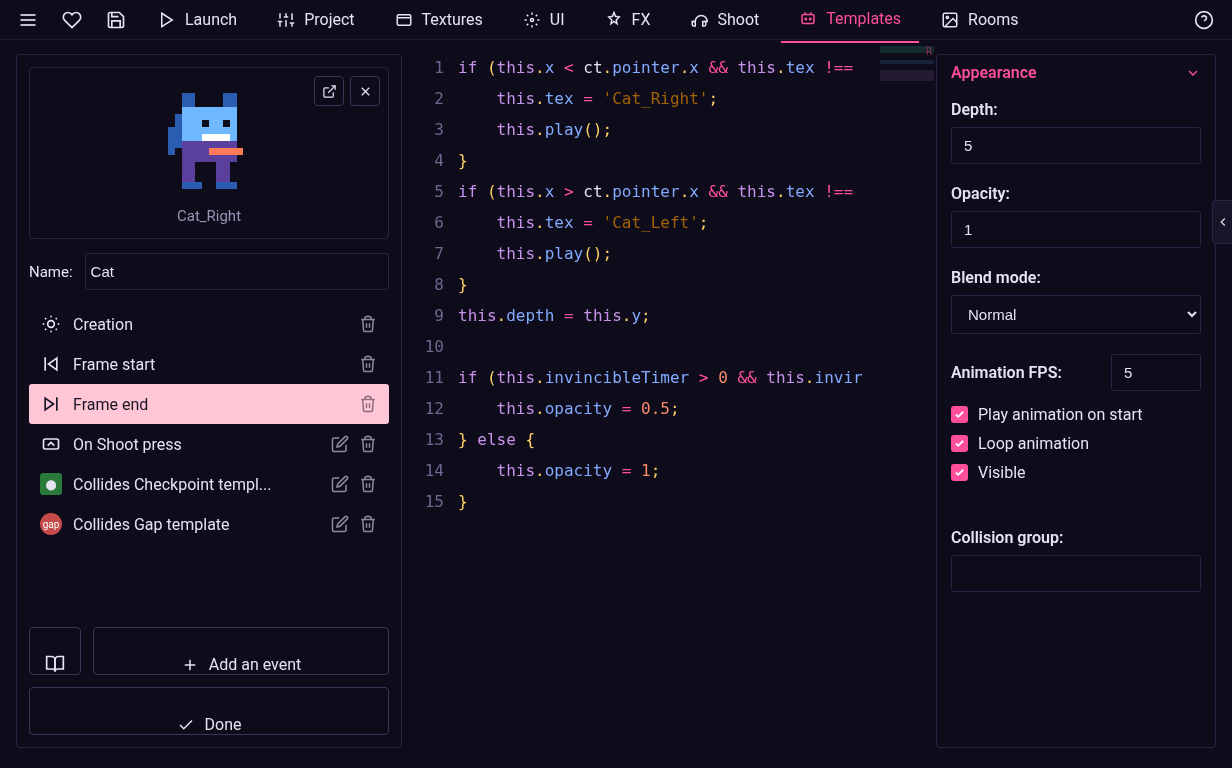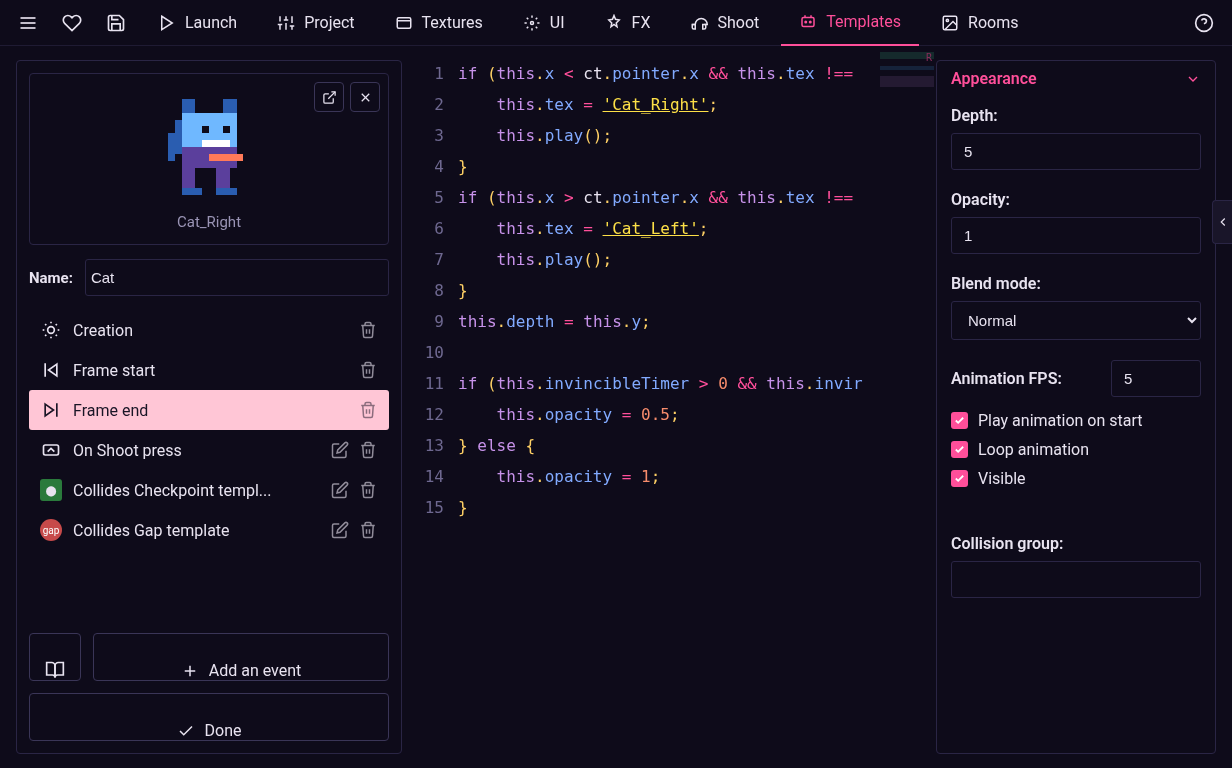--- a/index.html
+++ b/index.html
@@ -6,21 +6,21 @@
 body {
   background: #0e0b1a;
   color: #e8e3f0;
   font-family: -apple-system, BlinkMacSystemFont, "Segoe UI", Roboto, sans-serif;
   font-size: 15px;
   width: 1232px;
   height: 768px;
   overflow: hidden;
 }
 .topbar {
-  height: 46px;
+  height: 40px;
   display: flex;
   align-items: center;
   padding: 16px 8px;
   gap: 4px;
   border-bottom: 1px solid #1f1b33;
 }
 .topbar .iconbtn {
   width: 40px;
   height: 40px;
   display: flex;
@@ -95,21 +95,21 @@
   color: #9a94b5;
   font-size: 15px;
   margin-top: 2px;
 }
 .namerow {
   display: flex;
   align-items: center;
   gap: 12px;
   margin-top: 14px;
 }
-.namerow label { font-weight: 700; }
+.namerow label { font-weight: 400; }
 .textinput {
   flex: 1;
   background: #0e0b1a;
   border: 1px solid #2a2545;
   color: #e8e3f0;
   padding: 9px 5px;
   border-radius: 3px;
   font-size: 15px;
 }
 .eventlist { margin-top: 14px; }
@@ -171,21 +171,21 @@
   white-space: pre;
   overflow: hidden;
   padding-top: 8px;
 }
 .tok-kw { color: #c792ea; }
 .tok-this { color: #c792ea; }
 .tok-prop { color: #82aaff; }
 .tok-id { color: #e8e3f0; }
 .tok-op { color: #ff4f9a; }
 .tok-num { color: #f78c6c; }
-.tok-str { color: #fde047; text-decoration: underline; }
+.tok-str { color: #a16207; }
 .tok-punc { color: #ffd166; }
 .tok-brace { color: #ffd166; }
 .minimap {
   position: absolute;
   top: 6px;
   right: 2px;
   width: 54px;
   height: 70px;
   background: linear-gradient(#1c4a3e 0 10%, transparent 10% 20%, #1c3a5a 20% 26%, transparent 26% 35%, #3a2a4a 35% 50%, transparent 50%);
   opacity: 0.5;

